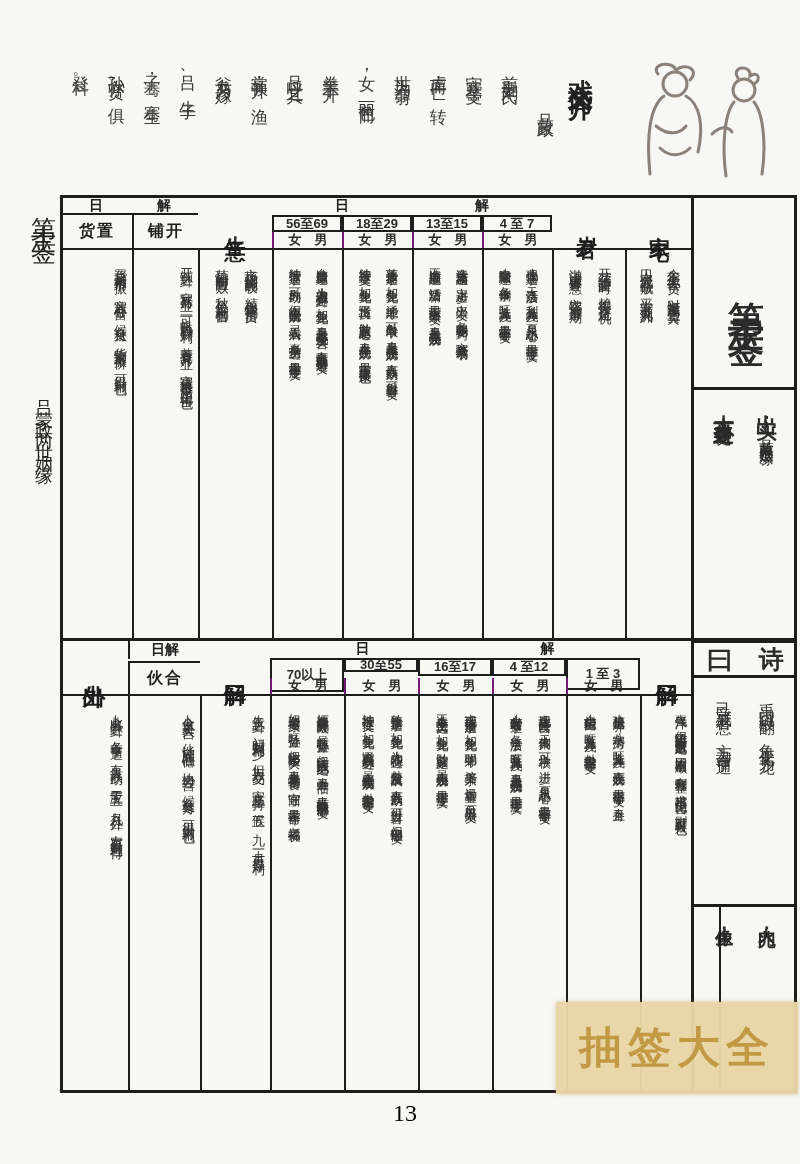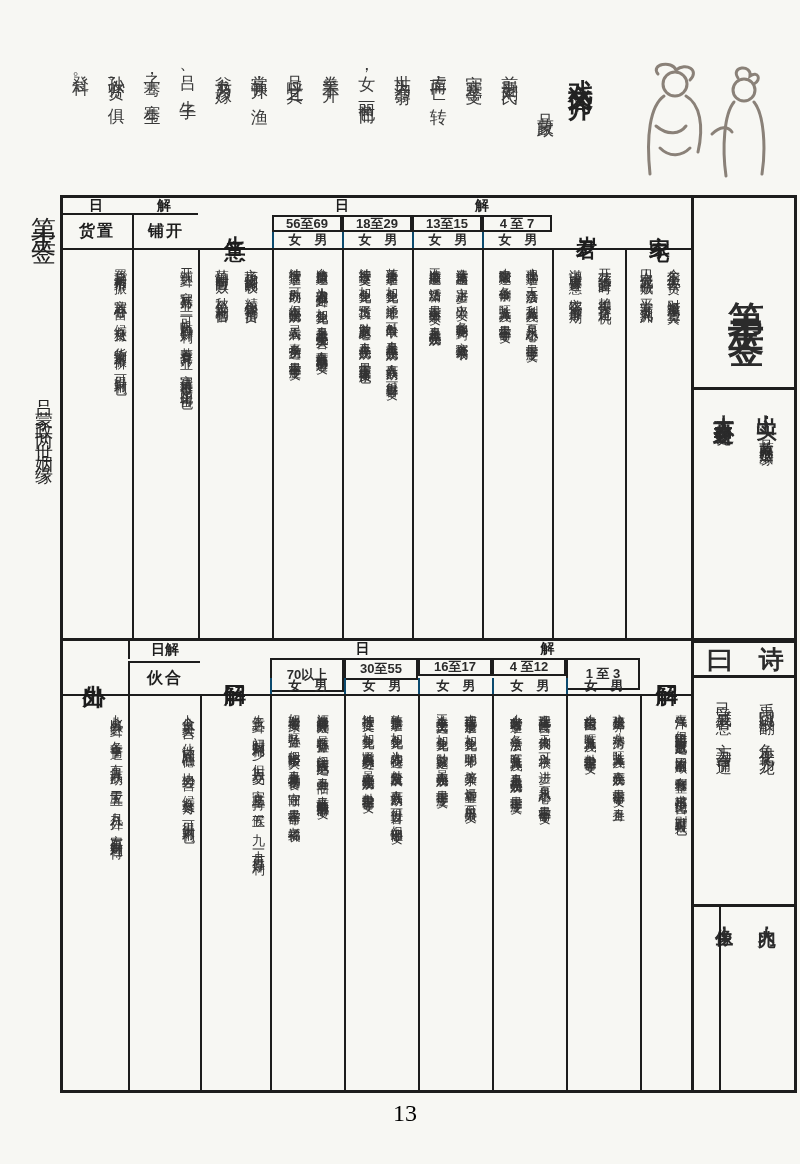--- a/index.html
+++ b/index.html
@@ -15,21 +15,21 @@
   .intro-cols .v{font-size:17px;letter-spacing:4px;line-height:1;color:#3a3a3a;}
   .intro-cols .v.indent1{padding-top:38px;}
   
   .hdr{display:flex;align-items:center;justify-content:center;font-weight:700;color:#1d1d1d;}
   .hdr-v{font-size:21px;letter-spacing:4px;}
   .hdr-h{font-size:16px;letter-spacing:2px;}
   .hdr-small{font-size:14px;font-weight:700;}
   .range-box{border:2px solid #1d1d1d;display:flex;align-items:center;justify-content:center;
              font-size:13px;font-weight:700;}
   .sex-row{display:flex;align-items:center;justify-content:space-around;font-size:13px;font-weight:700;
-           border-left:2px solid #0c4a6e;}
+           border-left:2px solid #701a75;}
   
   .cell2{display:flex;flex-direction:row-reverse;justify-content:space-evenly;
          padding:8px 1px;border-left:2px solid #1d1d1d;}
   .cell2 .v{height:100%;font-size:13.5px;letter-spacing:2px;line-height:1.35;color:#333;}
   .agecell .v{font-size:12.5px;letter-spacing:1px;line-height:1.2;}
   .cell1{display:flex;flex-direction:row-reverse;padding:8px 3px;border-left:2px solid #1d1d1d;}
   .cell1 .v{height:100%;font-size:13px;letter-spacing:2px;line-height:1.35;color:#333;}
   
   .sign-cell{display:flex;align-items:center;justify-content:center;border-bottom:3px solid #1d1d1d;}
   .sign-cell .v{font-size:36px;font-weight:700;letter-spacing:10px;}
@@ -200,21 +200,21 @@
     <div class="v" style="font-size:12.5px;letter-spacing:1px;">喜气洋洋　但防疾难口舌失财盗贼之厄　皆因祖山不顺　有利宜修整　求福灯吊门上化吉　则财丁可兴旺也</div>
   </div>
 
   <div class="abs hdr hdr-small" style="left:270px;top:640px;width:370px;height:18px;justify-content:space-around;">
     <span>日</span>
     <span>解</span>
   </div>
   <div class="abs range-box" style="left:566px;top:658px;width:74px;height:32px;">1 至 3</div>
   <div class="abs range-box" style="left:492px;top:658px;width:74px;height:18px;">4 至12</div>
   <div class="abs range-box" style="left:418px;top:658px;width:74px;height:18px;">16至17</div>
-  <div class="abs range-box" style="left:344px;top:658px;width:74px;height:22px;">30至55</div>
+  <div class="abs range-box" style="left:344px;top:658px;width:74px;height:14px;">30至55</div>
   <div class="abs range-box" style="left:270px;top:658px;width:74px;height:34px;">70以上</div>
   <div class="abs sex-row" style="left:566px;top:678px;width:74px;height:16px;">女　男</div>
   <div class="abs sex-row" style="left:492px;top:678px;width:74px;height:16px;">女　男</div>
   <div class="abs sex-row" style="left:418px;top:678px;width:74px;height:16px;">女　男</div>
   <div class="abs sex-row" style="left:344px;top:678px;width:74px;height:16px;">女　男</div>
   <div class="abs sex-row" style="left:270px;top:678px;width:74px;height:16px;">女　男</div>
 
   <div class="abs cell2 agecell" style="left:566px;top:696px;width:74px;height:395px;">
     <div class="v">小孩根基足养　八字清秀　旺益上人并茂　有小疾无妨　吉星守命平安　上春月</div>
     <div class="v">小女根苗稳固　有旺益上人并茂　卦中吉星守命平安</div>
@@ -249,16 +249,19 @@
     <div class="v">卜合伙之卦大吉　伙计宜同心同德　协力经营　候交秋冬月　可得大财利也</div>
   </div>
 
   <div class="abs hdr" style="left:62px;top:641px;width:66px;height:53px;">
       <span class="v" style="font-size:23px;font-weight:800;letter-spacing:2px;">出外</span>
     </div>
   <div class="abs cell1" style="left:62px;top:696px;width:66px;height:395px;border-left:none;">
     <div class="v">卜此出外之卦　各事亨通　有贵人扶助　应于三五　九月往外　定有厚财利可得</div>
   </div>
 
+  <div class="abs watermark" style="left:556px;top:1002px;width:242px;height:92px;">
+    <span>抽签大全</span>
+  </div>
 
   <div class="abs pagenum" style="left:393px;top:1100px;">13</div>
 
 </div>
 
 </body></html>

